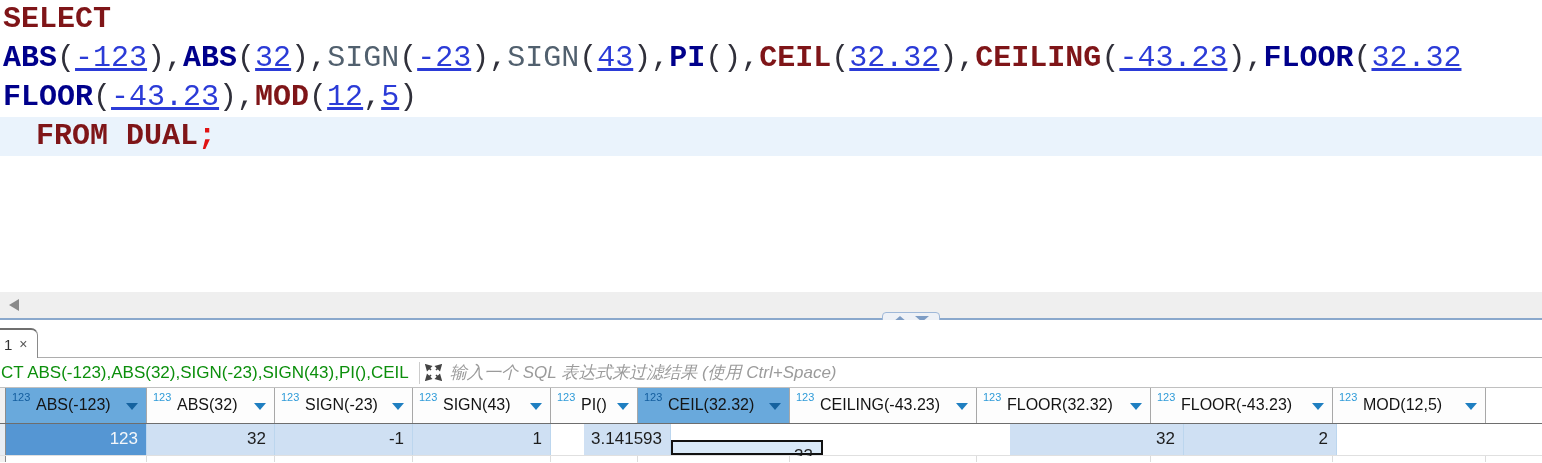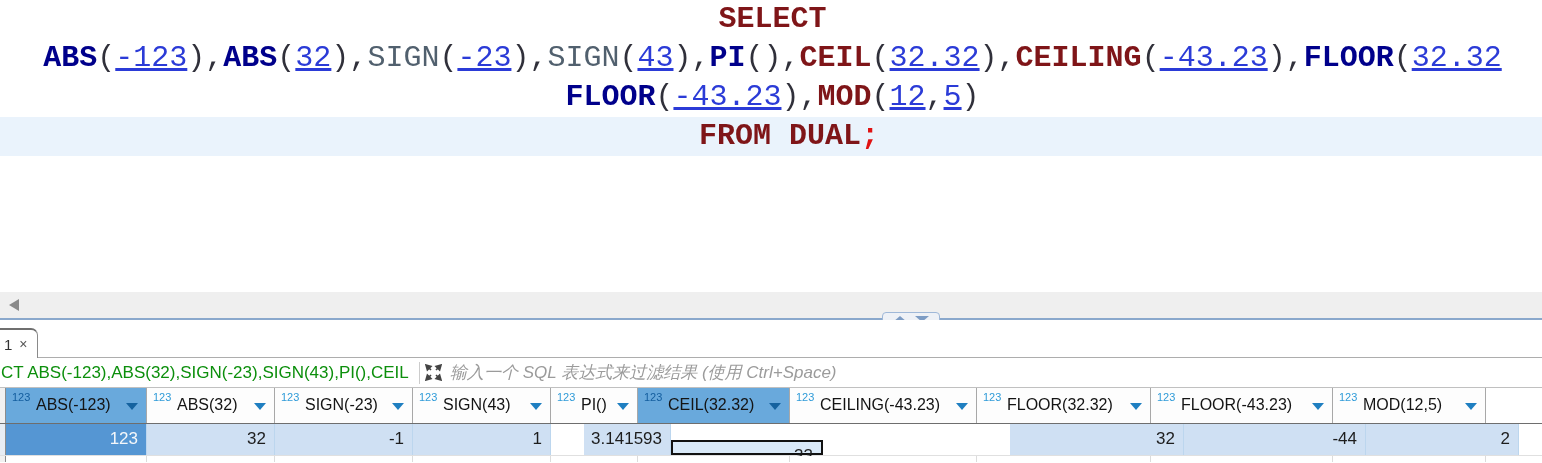--- a/index.html
+++ b/index.html
@@ -3,21 +3,21 @@
 <meta charset="utf-8">
 <style>
   * { margin:0; padding:0; box-sizing:border-box; }
   html,body { width:1542px; height:463px; overflow:hidden; background:#fff;
               font-family:"Liberation Sans", sans-serif; }
 
   
   .editor { position:absolute; left:0; top:0; width:1542px; height:292px;
             background:#fff; font-family:"Liberation Mono","DejaVu Sans Mono",monospace;
             font-size:30px; font-weight:bold; }
-  .code-line { height:39px; line-height:39px; white-space:pre; padding-left:3px; overflow:hidden;text-align:center; }
+  .code-line { height:39px; line-height:39px; white-space:pre; padding-left:3px; overflow:hidden; }
   .code-line.hl { background:#eaf3fc;padding-left:36px; }
   .tk-keyword   { color:#7f1518; font-weight:bold; }
   .tk-func      { color:#00008b; font-weight:bold; }
   .tk-ident     { color:#51606e; font-weight:normal; }
   .tk-number    { color:#2b3bd7; font-weight:normal;text-decoration:underline; }
   .tk-punct     { color:#30303a; font-weight:normal; }
   .tk-delimiter { color:#e01212; font-weight:bold; }
 
   
   .hscroll { position:absolute; left:0; top:292px; width:1542px; height:26px; background:#efefef; }
@@ -181,21 +181,20 @@
   <div class="grid-row">
     <div class="gutter data"></div>
   <div class="dcell selcell" style="width: 141px;">123</div>
       <div class="dcell" style="width: 128px;">32</div>
       <div class="dcell" style="width: 138px;">-1</div>
       <div class="dcell" style="width: 138px;">1</div>
       <div class="dcell" style="width: 87px; margin-left: 33px;">3.141593</div>
       <div class="dcell focuscell" style="width: 152px;">33</div>
       <div class="dcell" style="width: 187px; margin-top: 44px;">-43</div>
       <div class="dcell" style="width: 174px;">32</div>
-      <div class="dcell" style="width: 182px;">-44</div>
       <div class="dcell" style="width: 153px;">2</div>
       <div class="filler"></div>
     </div>
   <div class="grid-partial">
     <div class="gutter"></div>
   <div class="pcell" style="width: 141px;"></div>
       <div class="pcell" style="width: 128px;"></div>
       <div class="pcell" style="width: 138px;"></div>
       <div class="pcell" style="width: 138px;"></div>
       <div class="pcell" style="width: 87px;"></div>

